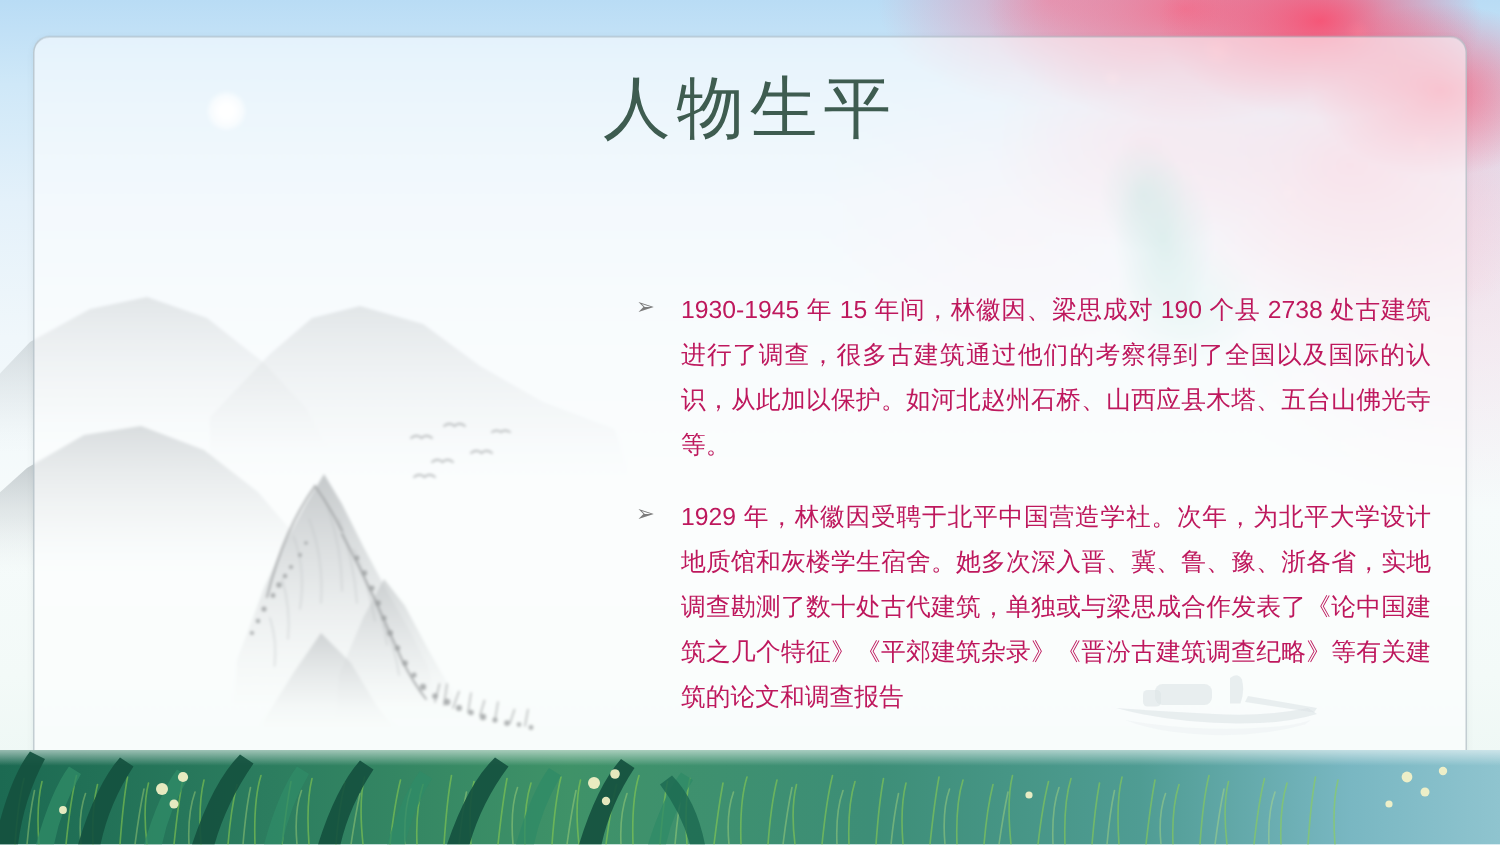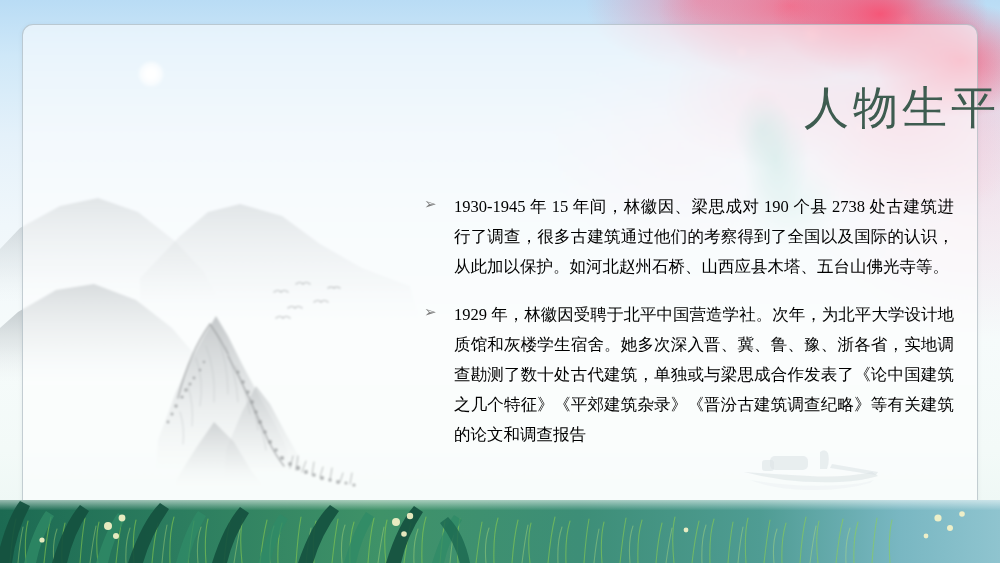--- a/index.html
+++ b/index.html
@@ -69,43 +69,42 @@
     border-radius:11px;
     background:rgba(255,255,255,.56);
     border:1px solid rgba(150,165,175,.55);
     box-shadow:0 1px 4px rgba(90,110,120,.10);
     backdrop-filter:blur(1px);
   }
 
   
   .title {
     position:absolute; left:0; top:44px; width:1000px;
-    text-align:right;
+    text-align:center;
     font-size:45px; line-height:56px; letter-spacing:4px;
     color:#3e5c50;
     font-family:"Liberation Sans","DejaVu Sans",sans-serif;
     font-weight:400;
     white-space:nowrap;
-    margin-top:36px;
   }
 
   
   .body-block { position:absolute; left:424px; top:192px; width:530px; }
   .para { position:relative; padding-left:30px; margin-bottom:18px; }
   .para:last-child { margin-bottom:0; }
   .bullet {
     position:absolute; left:0; top:2px;
     width:16px; height:20px; line-height:20px;
     color:#7c7c7c; font-size:15px;
     font-family:"DejaVu Sans",sans-serif;
   }
   .ptext {
-    font-size:16.5px; line-height:30px; color:#000000;
+    font-size:16.5px; line-height:30px; color:#be185d;
     text-align:justify; text-justify:inter-ideograph;
-    font-family:Liberation Serif, serif;
+    font-family:Liberation Sans, sans-serif;
     white-space:pre-line;
   }
 
   
   .boat { position:absolute; left:736px; top:440px; width:200px; height:60px; opacity:.55; }
 </style>
 </head>
 <body>
 
 <div id="slide">

